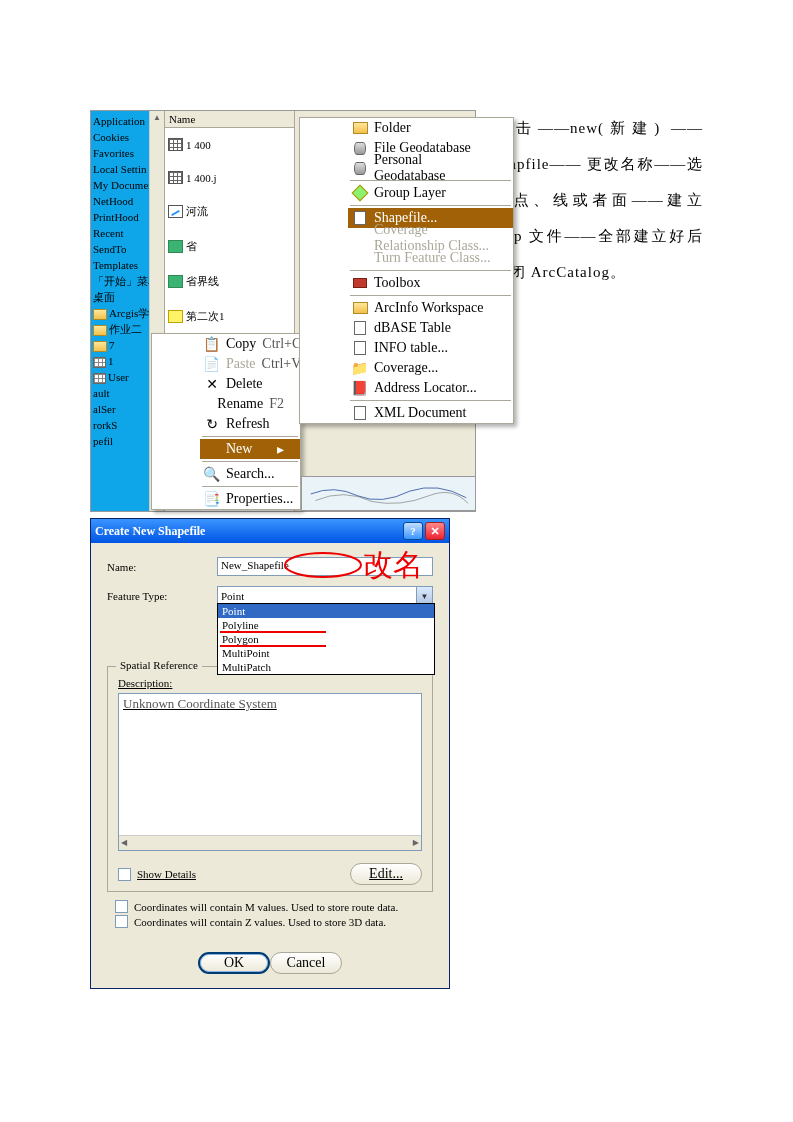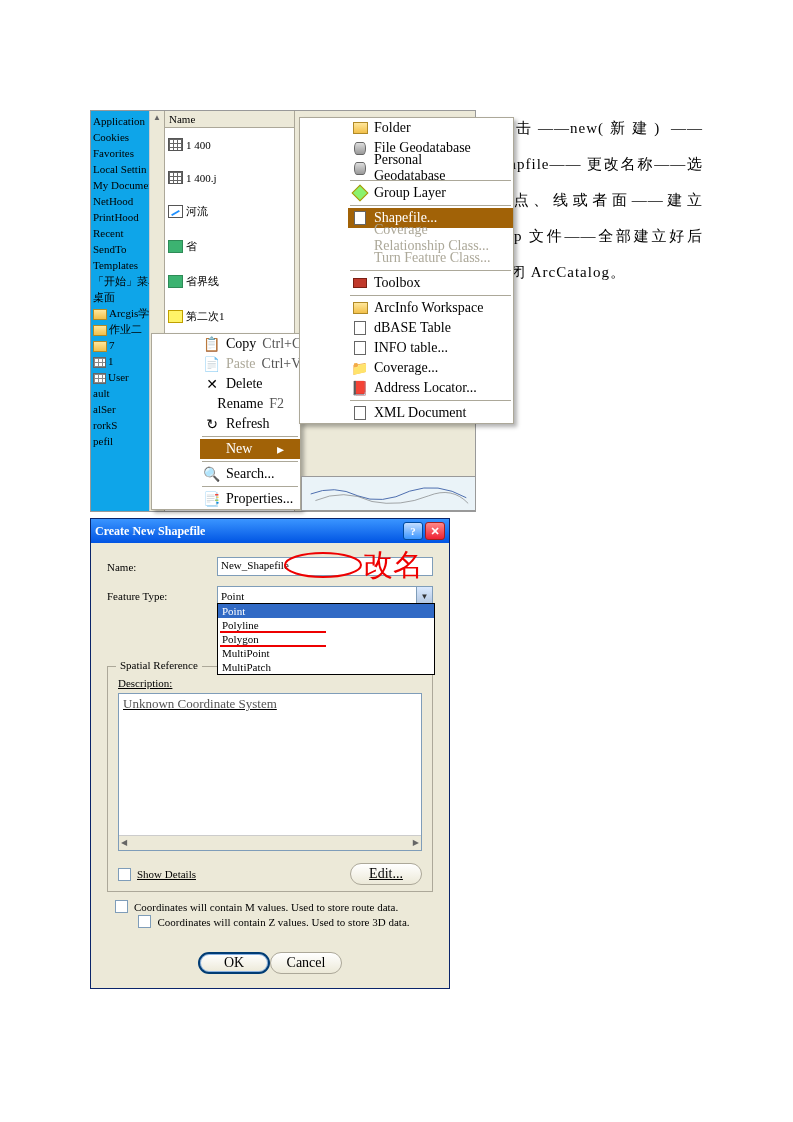--- a/index.html
+++ b/index.html
@@ -343,21 +343,21 @@
                 <span style="margin-left:6px;">Show Details</span>
                 <span style="flex:1"></span>
                 <button class="btn">Edit...</button>
               </div>
             </div>
 
             <div class="chk-row">
                 <div class="chk"></div>
                 <span>Coordinates will contain M values. Used to store route data.</span>
               </div>
-            <div class="chk-row" style="margin-top:2px;justify-content:center;">
+            <div class="chk-row" style="margin-top:2px;">
                 <div class="chk"></div>
                 <span>Coordinates will contain Z values. Used to store 3D data.</span>
               </div>
 
             <div class="annot" style="left:200px; top:4px;">
               <svg width="150" height="40">
                 <ellipse cx="2" cy="18" rx="38" ry="12" fill="none" stroke="#e00" stroke-width="2" transform="translate(30,0)"></ellipse>
                 <text x="72" y="28" font-size="30" fill="#e00" font-family="KaiTi,cursive">改名</text>
               </svg>
             </div>

